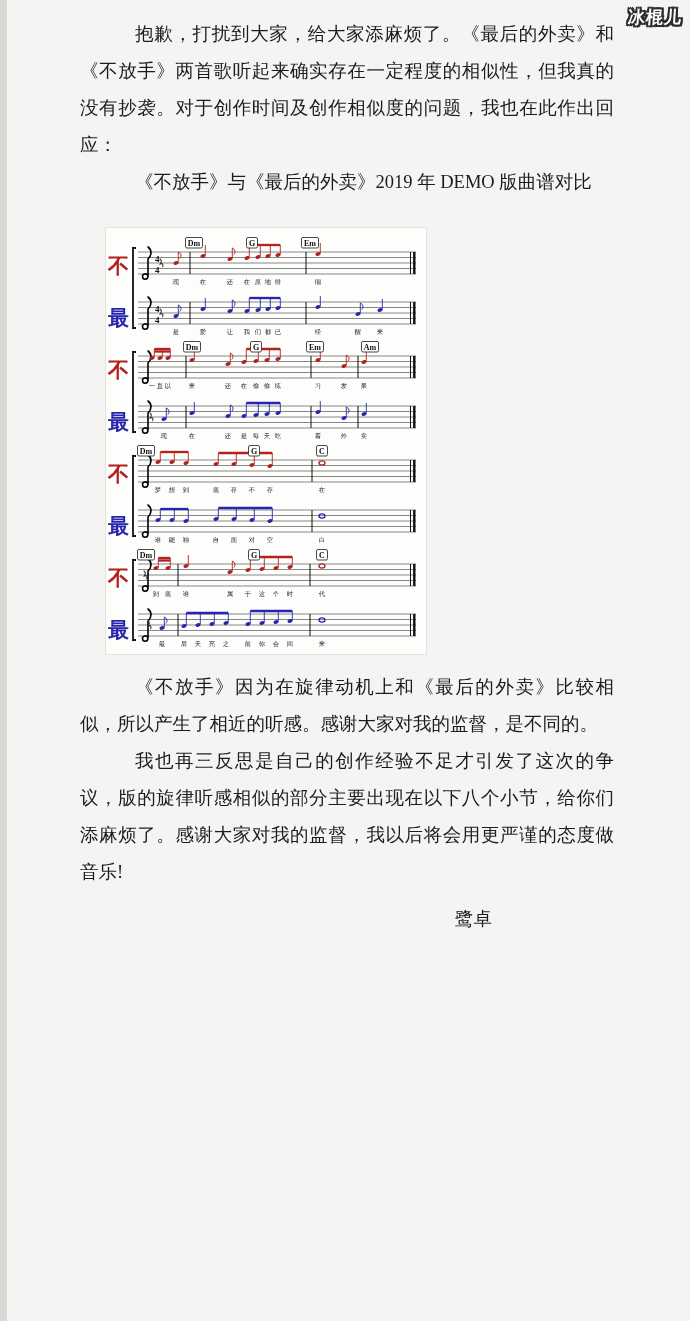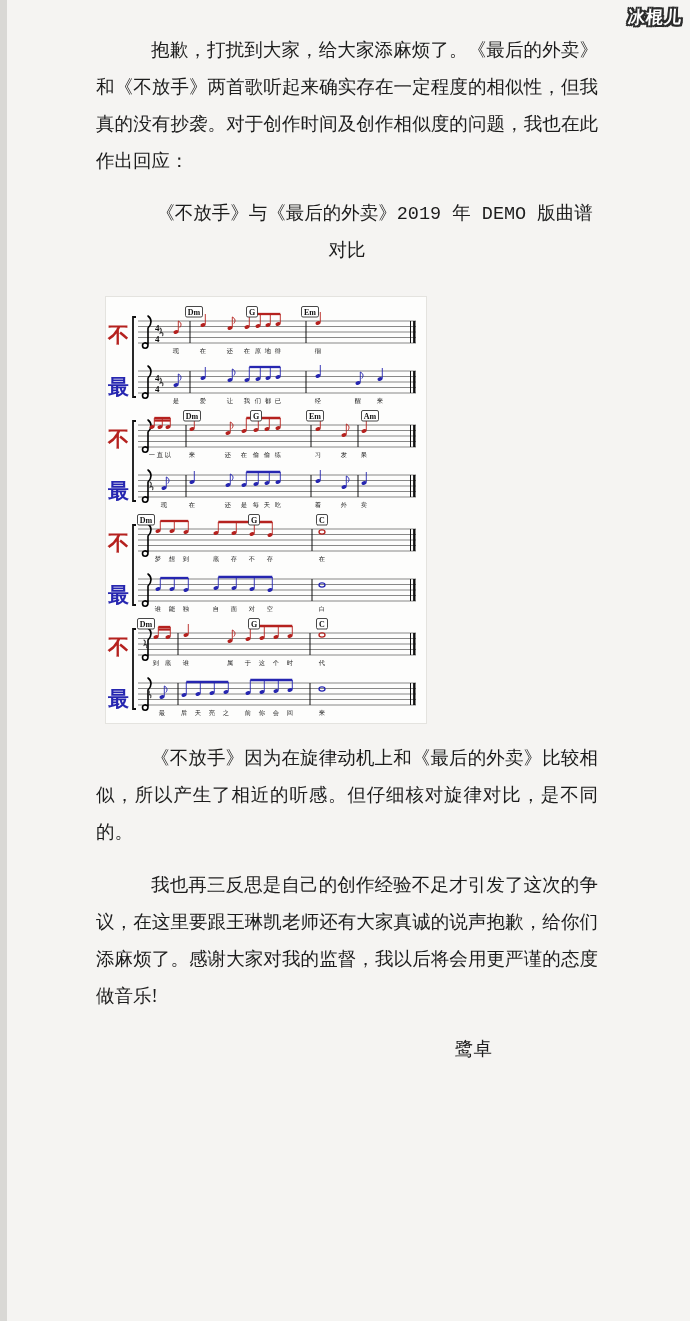--- a/index.html
+++ b/index.html
@@ -12,22 +12,22 @@
   .left-edge{position:absolute;left:0;top:0;width:7px;height:100%;background:#d9d8d5;}
   .watermark{
     position:absolute;top:6px;right:8px;
     font-family:"Liberation Sans","DejaVu Sans",sans-serif;
     font-weight:bold;font-size:17px;letter-spacing:1px;color:#fff;
     transform:skewX(-4deg);
     text-shadow:-2px -2px 0 #2b2b2b,2px -2px 0 #2b2b2b,-2px 2px 0 #2b2b2b,2px 2px 0 #2b2b2b,
                  0 -2px 0 #2b2b2b,0 2px 0 #2b2b2b,-2px 0 0 #2b2b2b,2px 0 0 #2b2b2b;
   }
   .content{padding:16px 76px 0 80px;font-size:18.5px;line-height:37px;text-align:justify;}
-  .content p{margin:16px;text-indent:55px;}
-  .caption{text-align:center;font-family:Liberation Mono, monospace;}
+  .content p{margin:0;text-indent:55px;}
+  .caption{text-align:left;}
   .score-panel{
     width:320px;margin:26px 0 14px 25px;
     background:#fdfdfc;border:1px solid #e4e3df;
     padding:8px 0 2px 0;
   }
   .score-panel svg{display:block;}
   .signature{margin:10px 0 0 375px;line-height:37px;text-align:left;}
 </style>
 </head>
 <body>
@@ -422,20 +422,20 @@
         <text x="216" y="97.5" font-size="6.3" fill="#222" text-anchor="middle">来</text>
         <rect x="31.5" y="1.5" width="17" height="10.5" fill="#fff" stroke="#333" stroke-width="0.9" rx="1.5"></rect>
         <text x="40" y="9.8" font-size="8" font-weight="bold" text-anchor="middle" fill="#111">Dm</text>
         <rect x="142.5" y="1.5" width="11" height="10.5" fill="#fff" stroke="#333" stroke-width="0.9" rx="1.5"></rect>
         <text x="148" y="9.8" font-size="8" font-weight="bold" text-anchor="middle" fill="#111">G</text>
         <rect x="210.5" y="1.5" width="11" height="10.5" fill="#fff" stroke="#333" stroke-width="0.9" rx="1.5"></rect>
         <text x="216" y="9.8" font-size="8" font-weight="bold" text-anchor="middle" fill="#111">C</text>
       </svg>
     </div>
 
-  <p>《不放手》因为在旋律动机上和《最后的外卖》比较相似，所以产生了相近的听感。但仔细核对旋律对比，是不同的。</p>
-  <p>我也再三反思是自己的创作经验不足才引发了这次的争议，在这里要跟王琳凯老师还有大家真诚的说声抱歉，给你们添麻烦了。感谢大家对我的监督，我以后将会用更严谨的态度做音乐!</p>
+  <p>《不放手》因为在旋律动机上和《最后的外卖》比较相似，所以产生了相近的听感。感谢大家对我的监督，是不同的。</p>
+  <p>我也再三反思是自己的创作经验不足才引发了这次的争议，版的旋律听感相似的部分主要出现在以下八个小节，给你们添麻烦了。感谢大家对我的监督，我以后将会用更严谨的态度做音乐!</p>
 
   <div class="signature">
     <div>鹭卓</div>
 
   </div>
 </div>
 
 </body></html>

